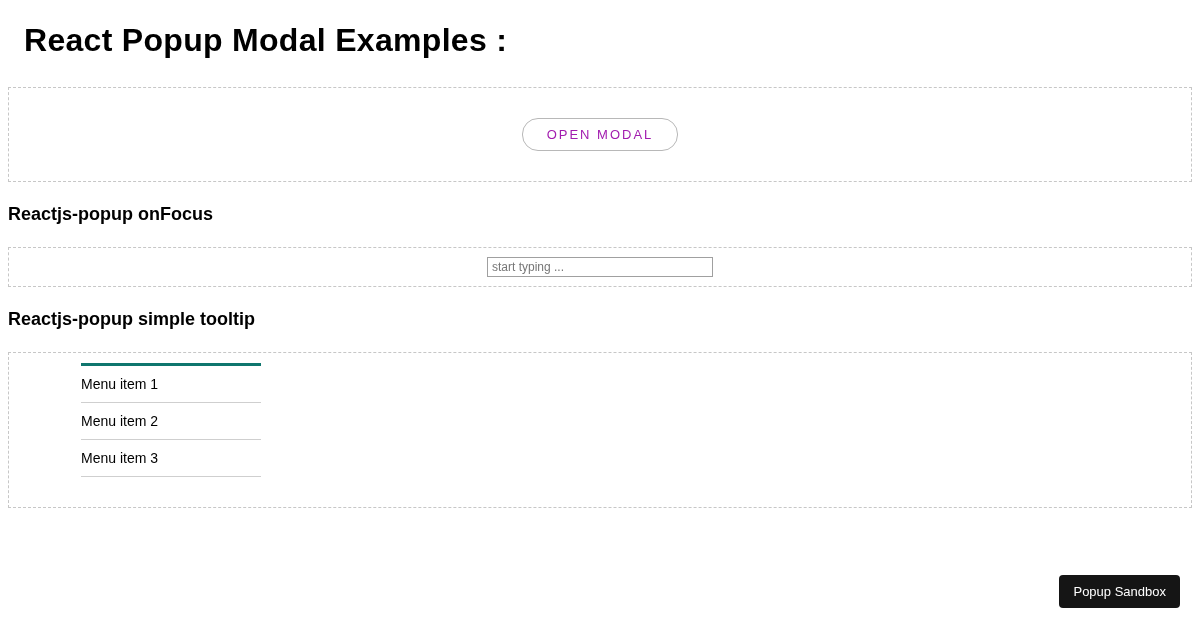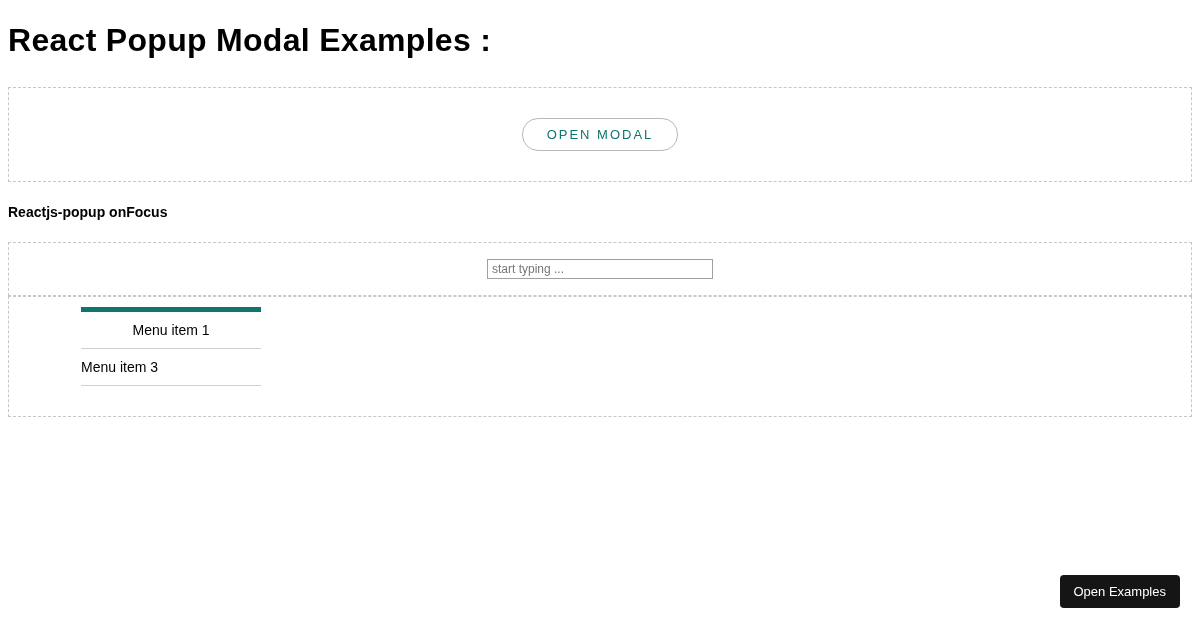--- a/index.html
+++ b/index.html
@@ -12,44 +12,44 @@
     background: #fff;
     font-family: "Helvetica Neue", Helvetica, Arial, sans-serif;
     color: #000;
   }
   .page {
     padding: 8px 8px 0 8px;
   }
   h1.page-title {
     font-size: 32px;
     font-weight: 700;
-    margin: 14px 0 28px 0;
+    margin: 14px 0 28px 16px;
     letter-spacing: 0.3px;
   }
   h2.section-title {
-    font-size: 14px;
+    font-size: 18px;
     font-weight: 700;
     margin: 22px 0 22px 0;
   }
   .dashed-box {
     border: 1px dashed #c7c7c7;
     padding: 30px 12px;
     display: flex;
     justify-content: center;
     align-items: center;
   }
   .dashed-box.menu-box {
     display: block;
     padding: 10px 12px 30px 12px;
   }
   .pill-button {
     font-size: 13px;
     font-weight: 500;
     letter-spacing: 2px;
-    color: #0f766e;
+    color: #a21caf;
     background: #fff;
     border: 1px solid #b8b8b8;
     border-radius: 16px;
     padding: 8px 24px;
     text-transform: uppercase;
     cursor: pointer;
   }
   .text-input {
     width: 226px;
     font-size: 12px;
@@ -64,22 +64,21 @@
     margin-left: 60px;
     width: 180px;
   }
   .menu-item {
     font-size: 14px;
     padding: 10px 0 10px 0;
     border-bottom: 1px solid #cfcfcf;
     cursor: pointer;
   }
   .menu-item:first-child {
-    border-top: 5px solid #0f766e;
-    text-align: center;
+    border-top: 3px solid #0f766e;
   }
   .open-sandbox {
     position: fixed;
     right: 20px;
     bottom: 22px;
     background: #151515;
     color: #fff;
     font-size: 13px;
     padding: 9px 14px;
     border-radius: 4px;
@@ -91,26 +90,28 @@
 <body>
 
 <div class="page">
   <h1 class="page-title">React Popup Modal Examples :</h1>
 
   <div class="dashed-box">
     <button class="pill-button">OPEN MODAL</button>
   </div>
 
   <h2 class="section-title">Reactjs-popup onFocus</h2>
-  <div class="dashed-box" style="padding:16px 12px;">
+  <div class="dashed-box" style="padding:9px 12px;">
     <input type="text" class="text-input" placeholder="start typing ..." style="">
   </div>
 
+  <h2 class="section-title">Reactjs-popup simple tooltip</h2>
 
   <div class="dashed-box menu-box">
     <div class="menu-list">
       <div class="menu-item">Menu item 1</div>
+      <div class="menu-item">Menu item 2</div>
       <div class="menu-item">Menu item 3</div>
     </div>
   </div>
 </div>
 
-<button class="open-sandbox">Open Examples</button>
+<button class="open-sandbox">Popup Sandbox</button>
 
 </body></html>

